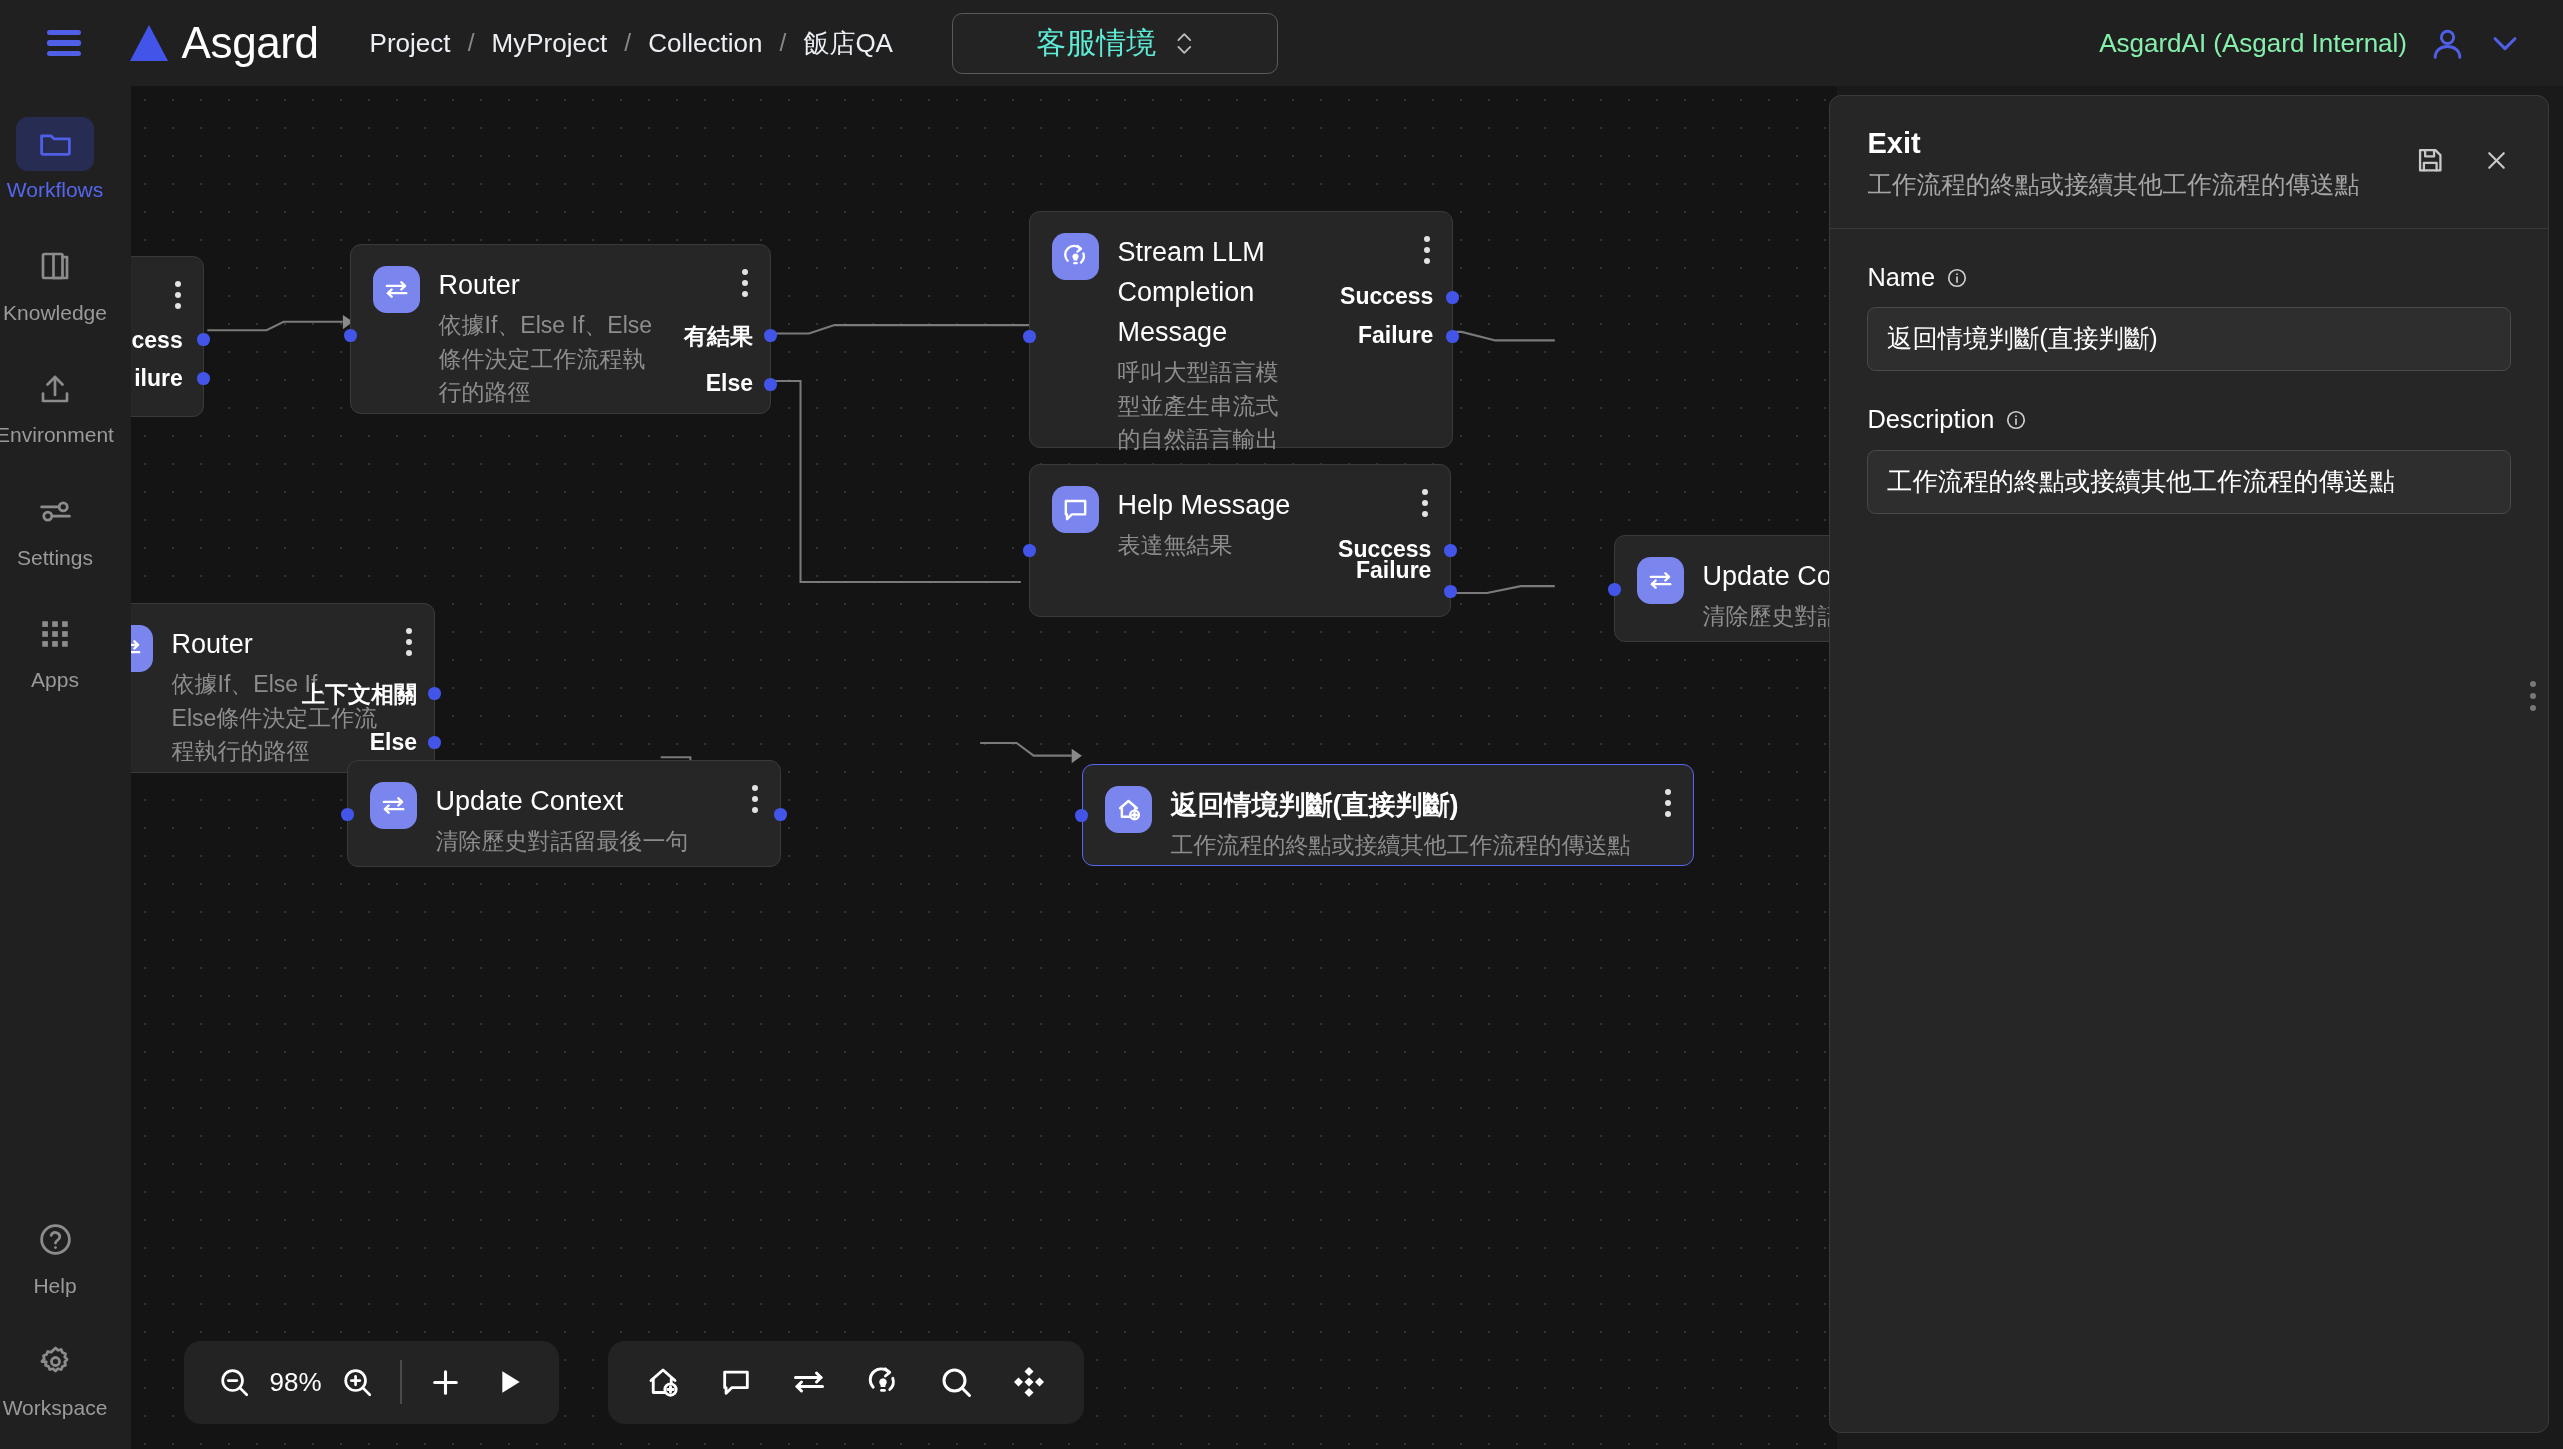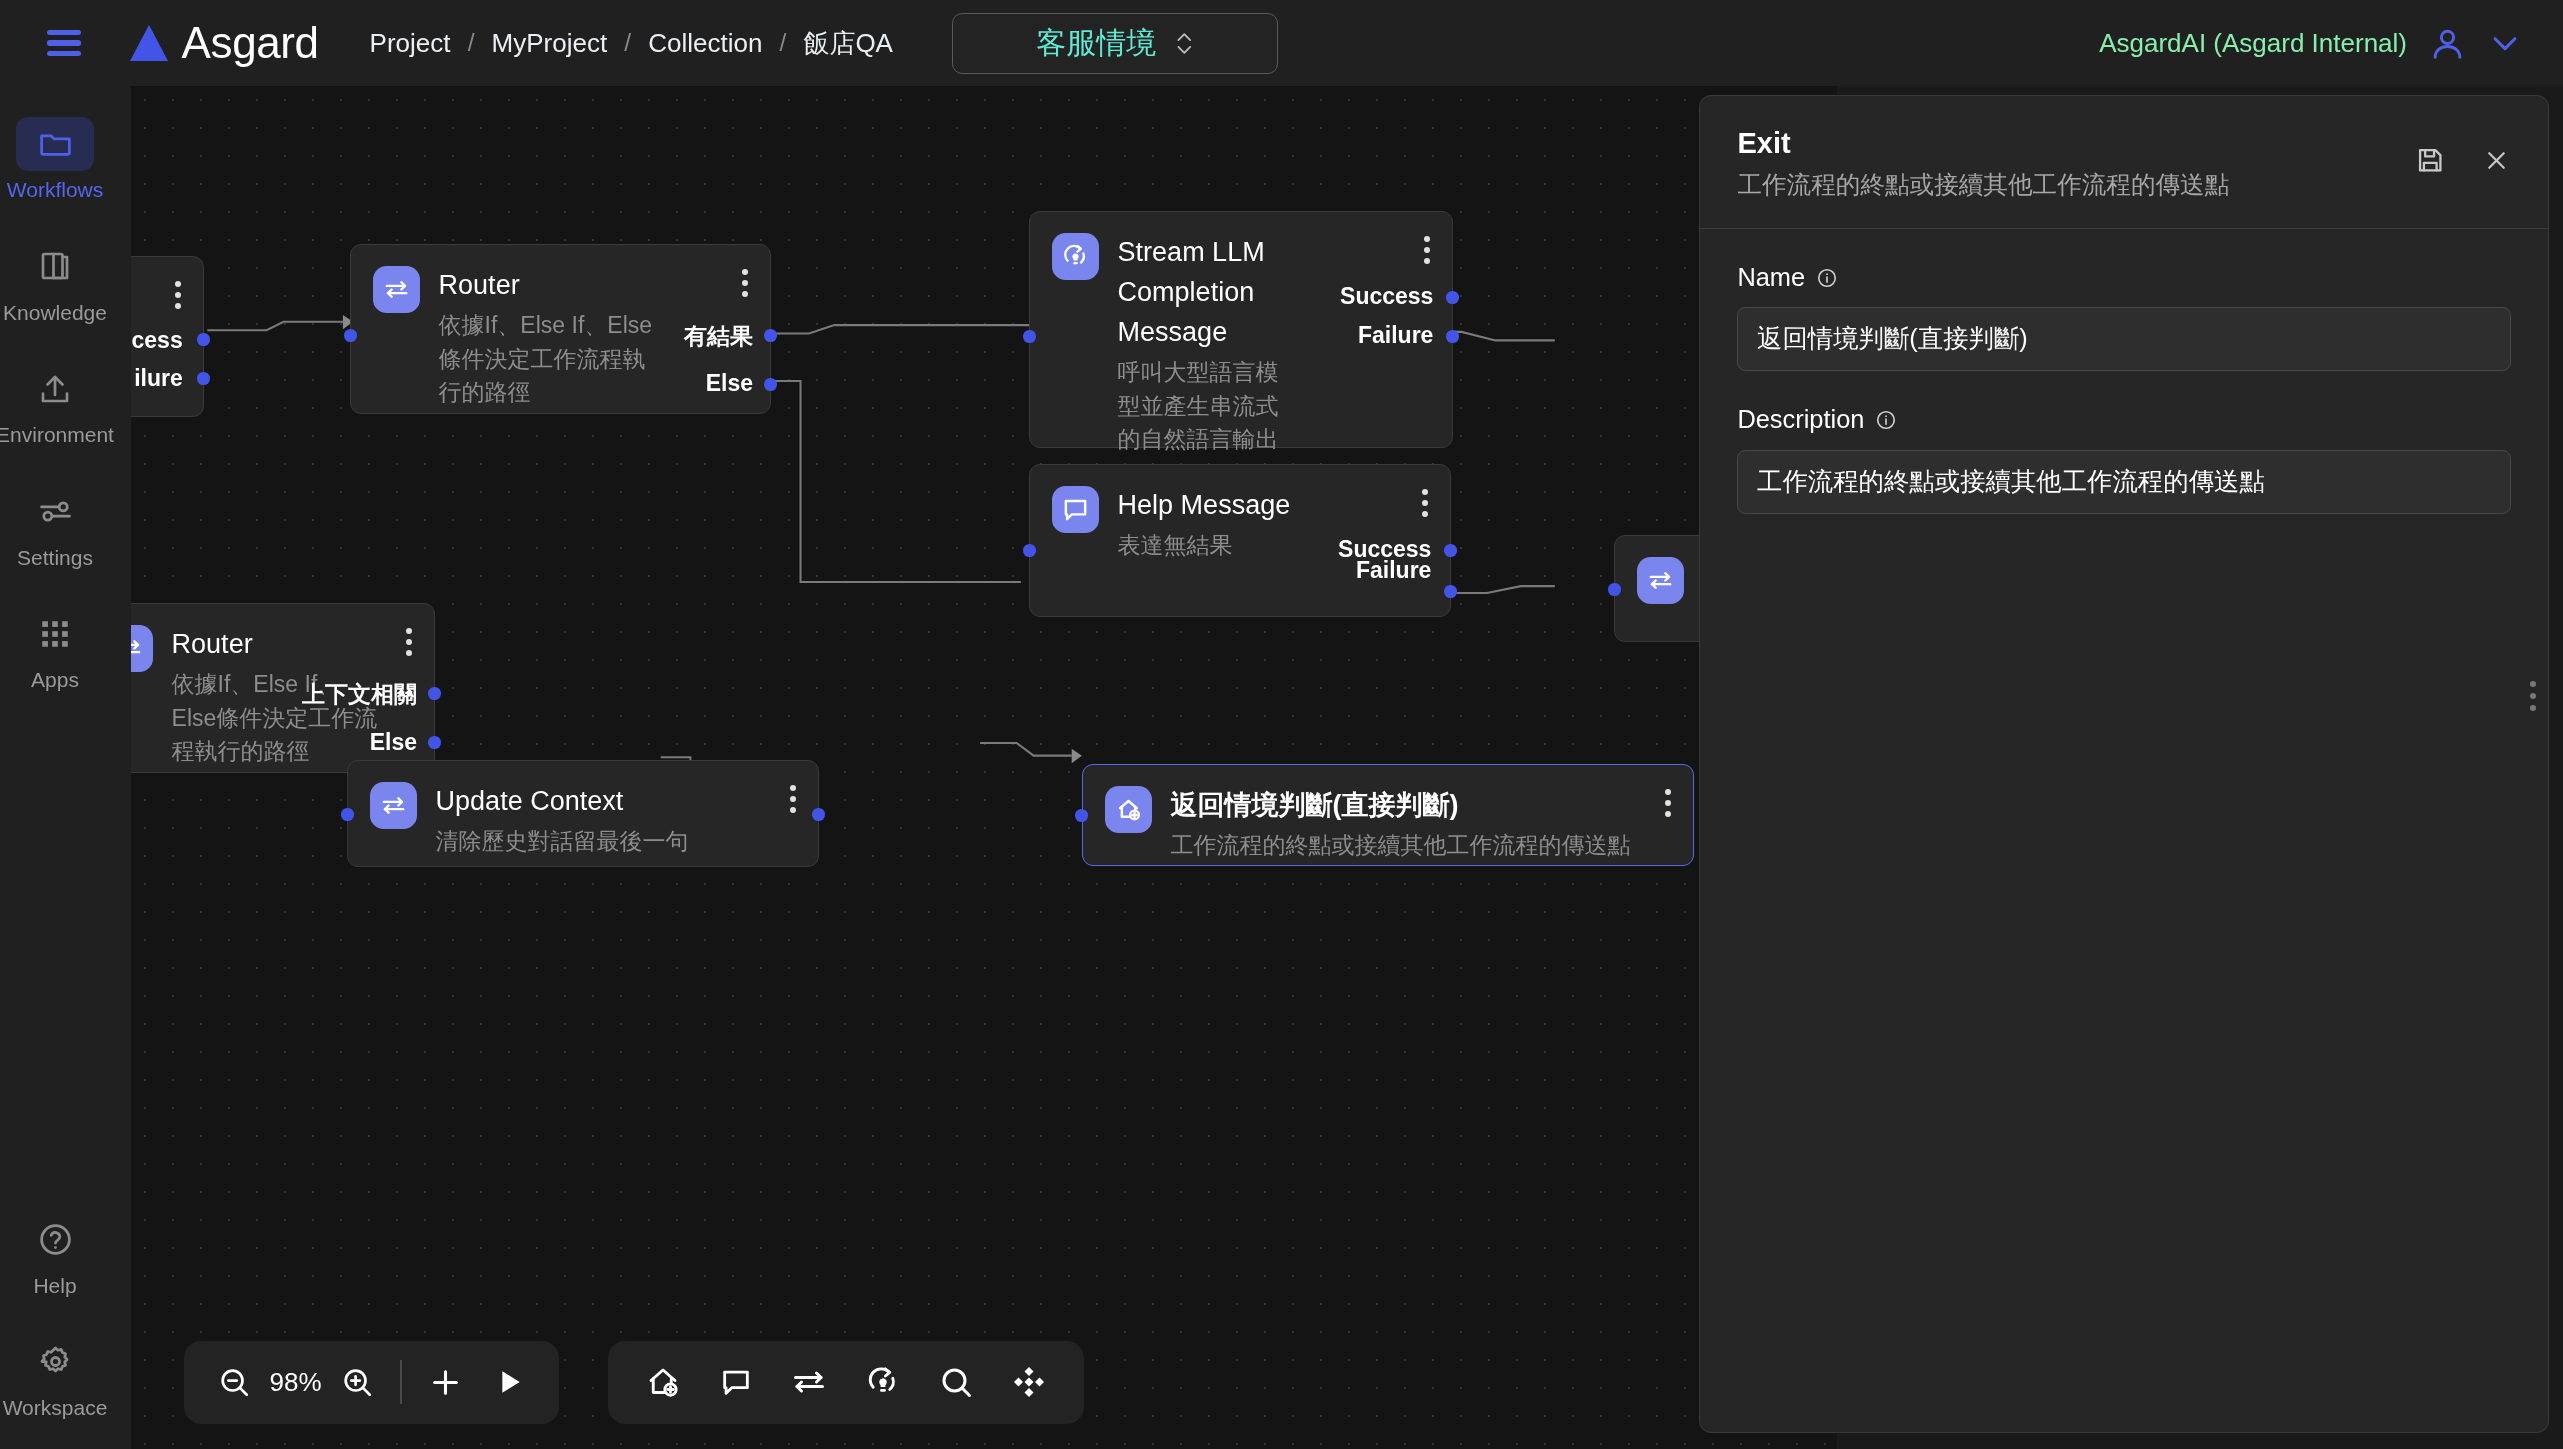--- a/index.html
+++ b/index.html
@@ -111,21 +111,21 @@
   .toolbar {
     position: absolute; left: 609px; bottom: 25.4px; height: 83px; width: 476px;
     background: #232323; border-radius: 17px; display: flex; align-items: center;
     justify-content: space-around; padding: 0 18.6px; z-index: 20;
   }
   .tb-btn { width: 58px; height: 58px; display: flex; align-items: center;
     justify-content: center; color: #fff; cursor: pointer; }
 
   
   .panel {
-    position: absolute; top: 95px; right: 13.6px; width: 850px; height: 1338px;
+    position: absolute; top: 95px; right: 13.6px; width: 720px; height: 1338px;
     background: #262626; border: 0.8px solid #3a3a3a; border-radius: 12px;
     z-index: 30;
   }
   .panel-head { padding: 30.5px 37px 27px 37px; display: flex; align-items: flex-start;
     border-bottom: 0.8px solid #3a3a3a; }
   .panel-head-texts { display: flex; flex-direction: column; }
   .panel-title { color: #fff; font-size: 29px; font-weight: bold; }
   .panel-sub { color: #a6a6a6; font-size: 24.6px; margin-top: 8.5px; }
   .panel-head-actions { margin-left: auto; display: flex; align-items: center;
     gap: 37px; padding-top: 18.6px; }
@@ -430,21 +430,21 @@
           </svg>
         </div>
         <div class="node-textcol" style="white-space:nowrap;">
           <div class="node-title">Update Con</div>
           <div class="node-desc">清除歷史對話</div>
         </div>
       </div>
       <div class="port-dot" style="left:-6.8px; top:47px;"></div>
     </div>
 
-    <div class="node" style="left:216px; top:674px; width:472px; height:107px;">
+    <div class="node" style="left:216px; top:674px; width:434px; height:107px;">
       <div class="node-row">
         <div class="node-ico">
           <svg width="29" height="29" viewBox="0 0 24 24" fill="none" stroke="currentColor" stroke-width="2" stroke-linecap="round" stroke-linejoin="round">
             <path d="M4 9h15"></path>
               <polyline points="16,6 19,9 16,12"></polyline>
             <path d="M20 15H5"></path>
               <polyline points="8,12 5,15 8,18"></polyline>
           </svg>
         </div>
         <div class="node-textcol" style="white-space:nowrap;">

